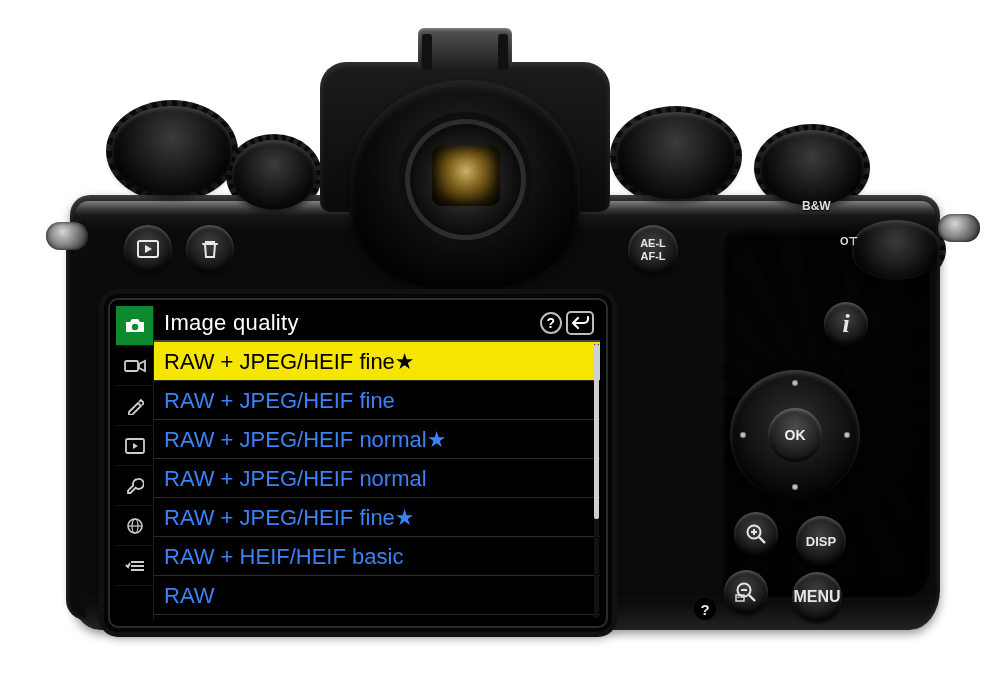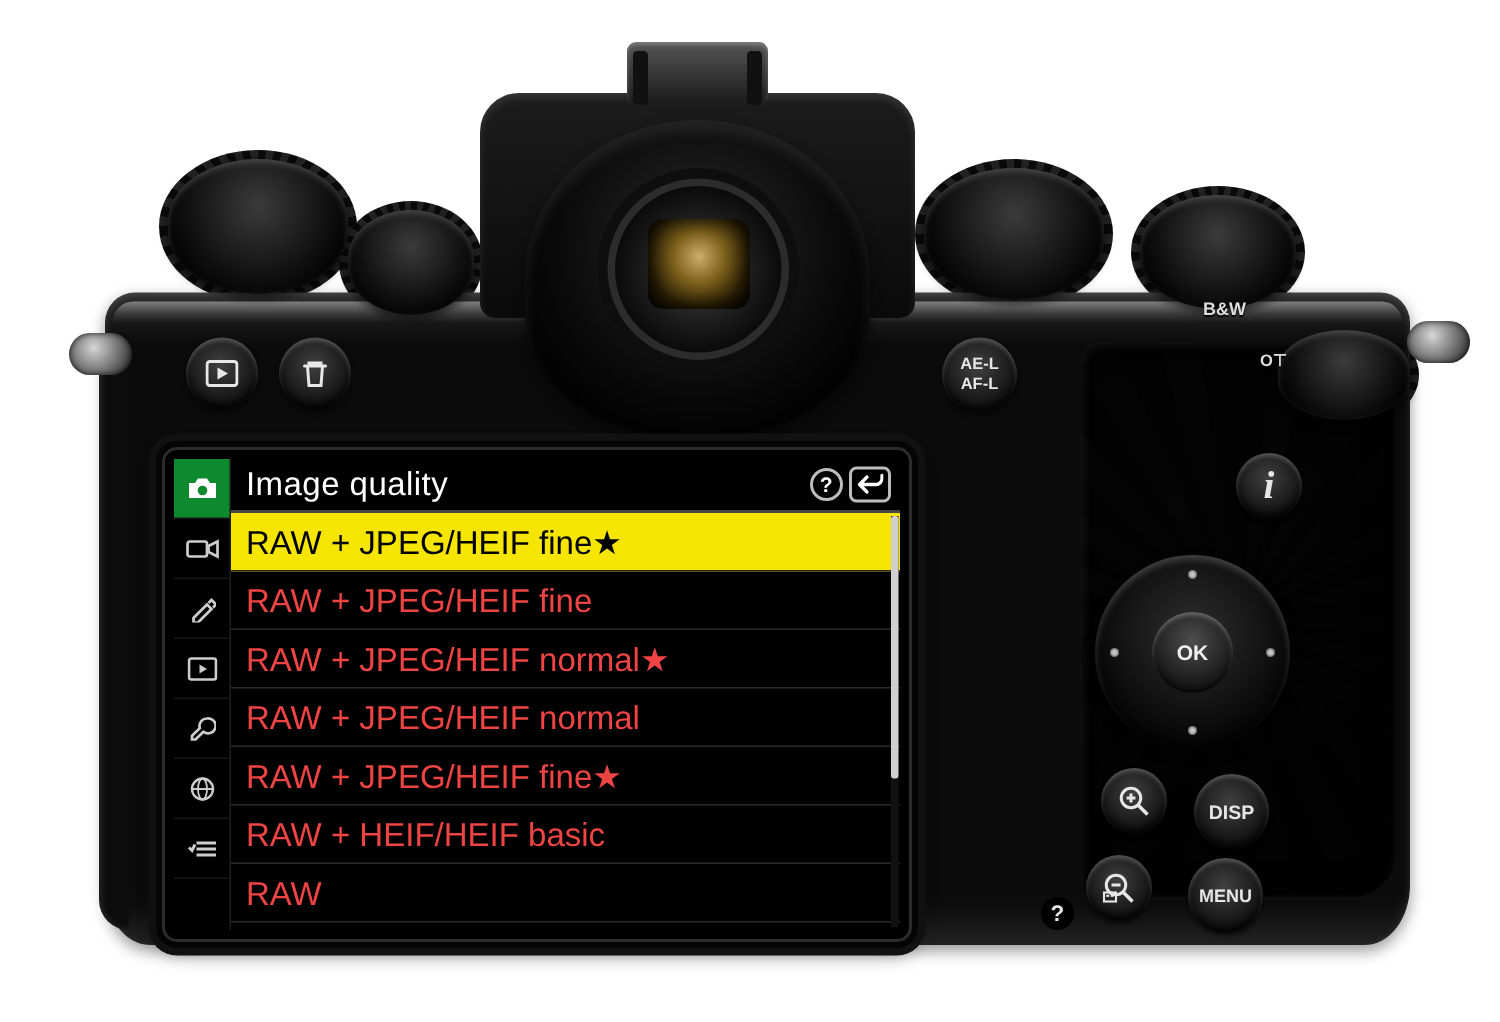--- a/index.html
+++ b/index.html
@@ -246,21 +246,21 @@
     display:flex;align-items:center;justify-content:center;
     color:#fff;font:700 14px Arial;margin-left:6px;
   }
   .menu-list{
     flex:1;overflow:hidden;
     display:flex;flex-direction:column;
   }
   .menu-item{
     height:39px;
     padding:0 10px;
-    color:#ef4444;
+    color:#3b82f6;
     font:400 22px/39px Arial;
     border-bottom:1px solid #2a2a2a;
     white-space:nowrap;
     cursor:pointer;
     text-shadow:0 1px 1px rgba(0,0,0,.6);
   }
   .menu-item.sel{
     background:#f5e500;
     color:#000;
     text-shadow:none;
@@ -340,21 +340,21 @@
     <svg width="22" height="22" viewBox="0 0 22 22">
         <circle cx="9" cy="9" r="6.5" fill="none" stroke="#e6e6e6" stroke-width="2"></circle>
         <line x1="14" y1="14" x2="20" y2="20" stroke="#e6e6e6" stroke-width="2.4"></line>
         <line x1="6" y1="9" x2="12" y2="9" stroke="#e6e6e6" stroke-width="2"></line>
         <rect x="1" y="14" width="8" height="6" fill="none" stroke="#e6e6e6" stroke-width="1.4"></rect>
         <rect x="2.5" y="15.5" width="2" height="1.4" fill="#e6e6e6"></rect>
         <rect x="5.5" y="15.5" width="2" height="1.4" fill="#e6e6e6"></rect>
       </svg>
   </span>
 </div>
-<div class="btn-round btn-menu" style="font-size:12px">MENU</div>
+<div class="btn-round btn-menu" style="font-size:16px">MENU</div>
 <div class="btn-round btn-q" style="background:#000;box-shadow:none">?</div>
 
 <div class="ok-pad">
   <div class="center">OK</div>
   <div class="dot up"></div>
   <div class="dot down"></div>
   <div class="dot left"></div>
   <div class="dot right"></div>
 </div>
 

